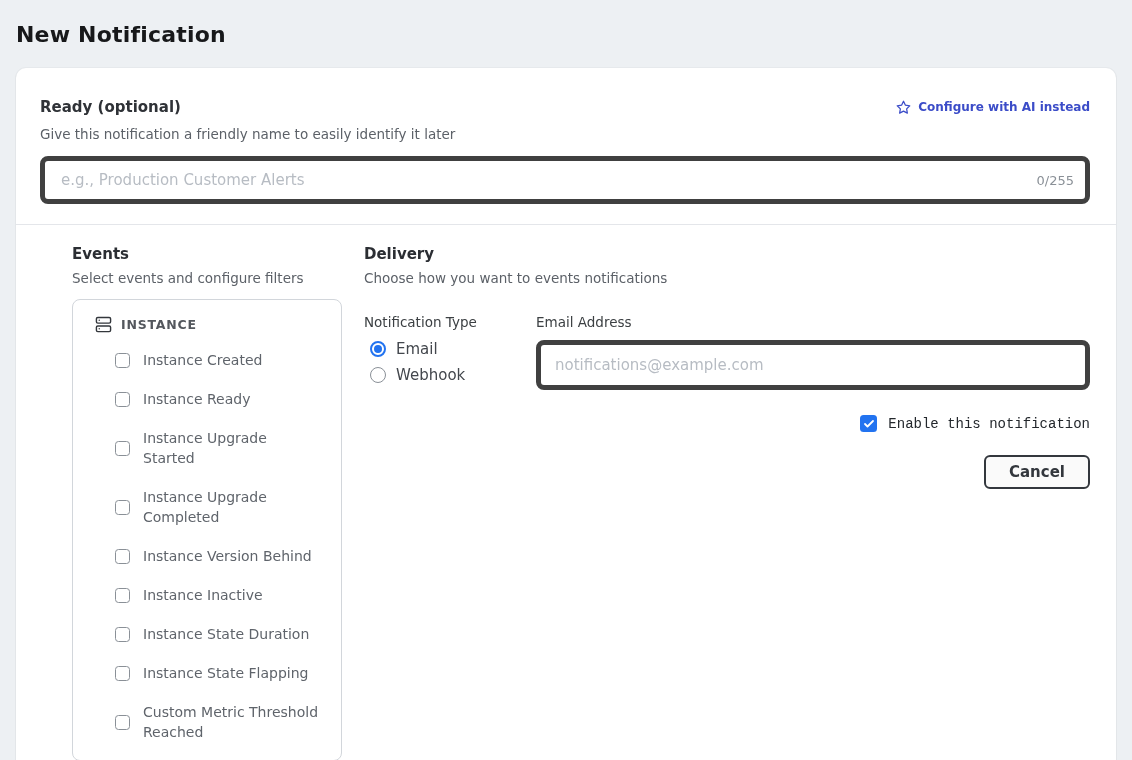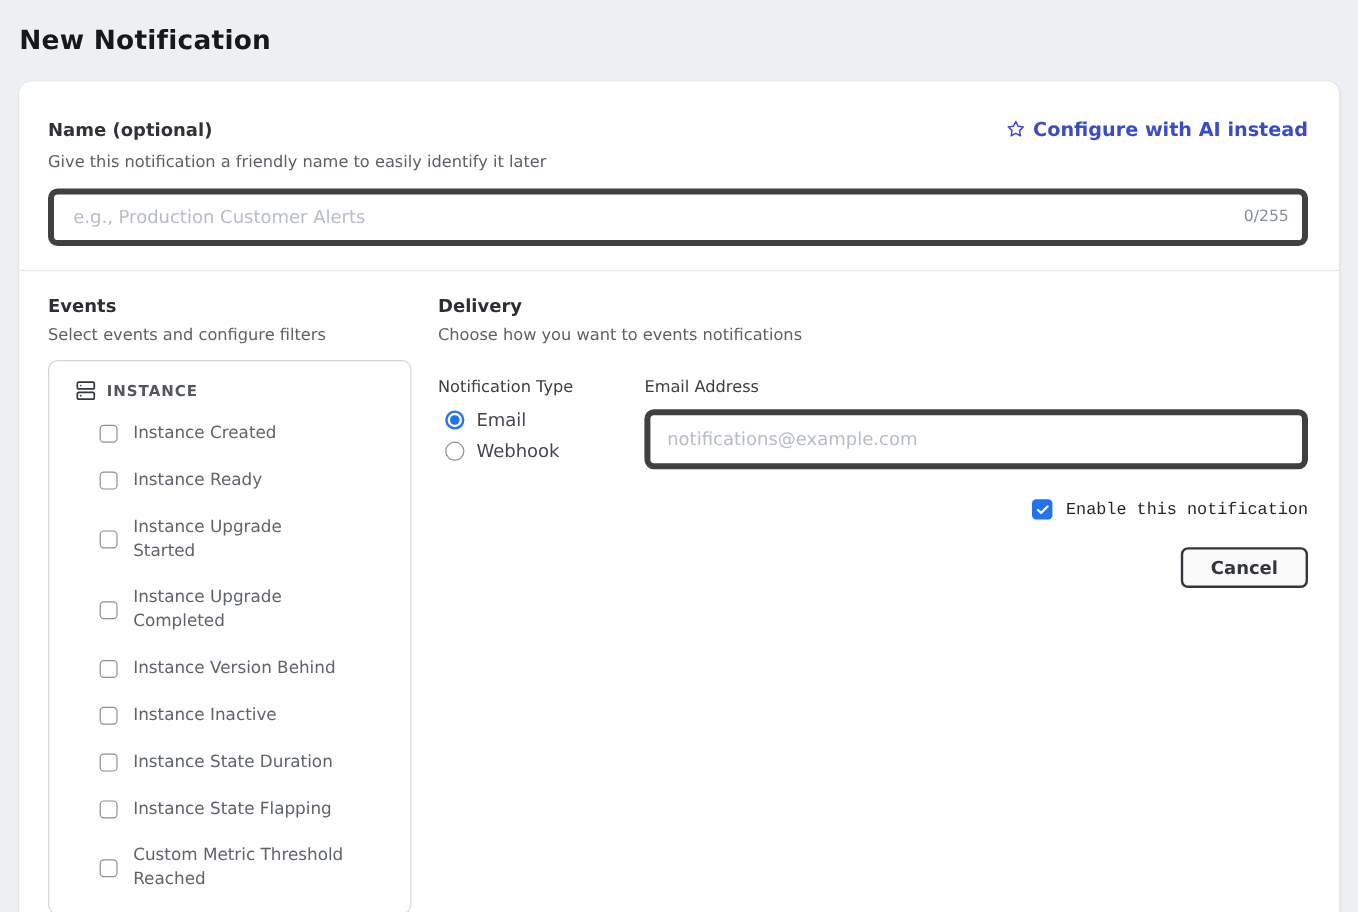--- a/index.html
+++ b/index.html
@@ -21,42 +21,42 @@
     background: #ffffff;
     border-radius: 10px;
     box-shadow: 0 1px 2px rgba(16,24,40,0.06), 0 0 0 1px rgba(16,24,40,0.03);
     height: 720px;
   }
   .card-top { padding: 30px 26px 20px 24px; }
   .name-header { display: flex; align-items: center; justify-content: space-between; }
   .field-label-lg { font-size: 15px; font-weight: 700; color: #2f3237; }
   .ai-link {
     display: flex; align-items: center; gap: 7px;
-    color: #3b4cc8; font-size: 16px; font-weight: 600;
+    color: #3b4cc8; font-size: 12px; font-weight: 600;
     cursor: pointer; text-decoration: none;
   }
   .ai-link svg { display: block; }
   .section-desc { margin-top: 10px; font-size: 13.5px; color: #5c6168; }
   .name-input-wrap { position: relative; margin-top: 14px; }
   .text-input {
     width: 100%; height: 48px;
     border: 5px solid #404040; border-radius: 8px;
     padding: 0 62px 0 16px;
     font-size: 15px; color: #2f3237; background: #fff;
     font-family: "DejaVu Sans", "Liberation Sans", sans-serif;
     outline: none;
   }
   .text-input::placeholder { color: #b7bcc3; }
   .char-counter {
     position: absolute; right: 16px; top: 50%; transform: translateY(-50%);
     font-size: 13px; color: #8a9097;
   }
   .divider { border: none; border-top: 1px solid #e4e6ea; }
   .card-main { display: flex; gap: 22px; padding: 20px 26px 0 24px; }
-  .col-left { width: 303px; flex-shrink: 0; }
+  .col-left { width: 270px; flex-shrink: 0; margin-left: 32px; }
   .col-right { flex: 1; min-width: 0; }
   .section-title { font-size: 15px; font-weight: 700; color: #2b2e33; }
   .section-sub { margin-top: 7px; font-size: 13.5px; color: #5c6168; }
   .events-box {
     margin-top: 13px;
     border: 1px solid #d2d6db;
     border-radius: 8px;
     padding: 13px 14px 14px 22px;
     height: 462px;
     overflow: hidden;
@@ -123,21 +123,21 @@
   }
 </style>
 </head>
 <body>
 
 <div class="page-title">New Notification</div>
 
 <div class="card">
   <div class="card-top">
     <div class="name-header">
-      <div class="field-label-lg">Name (optional)</div>
+      <div class="field-label-lg">Ready (optional)</div>
       <a class="ai-link">
         <span>
           <svg width="15" height="15" viewBox="0 0 24 24" fill="none" stroke="#3b4cc8" stroke-width="2" stroke-linejoin="round" stroke-linecap="round">
             <polygon points="12 2 15.09 8.26 22 9.27 17 14.14 18.18 21.02 12 17.77 5.82 21.02 7 14.14 2 9.27 8.91 8.26 12 2"></polygon>
           </svg>
         </span>
         <span>Configure with AI instead</span>
       </a>
     </div>
     <div class="section-desc">Give this notification a friendly name to easily identify it later</div>

